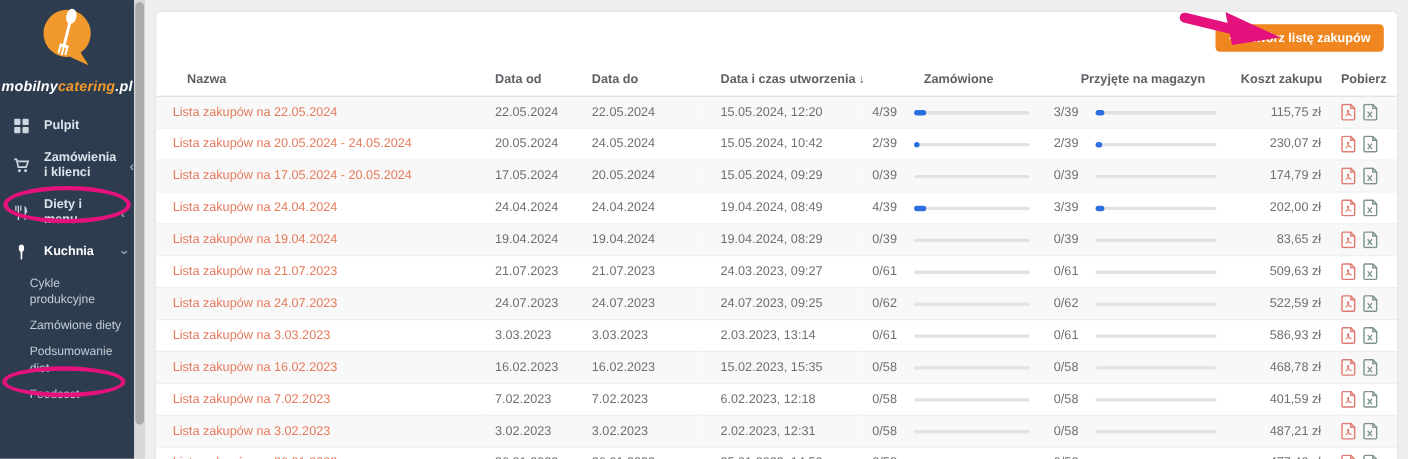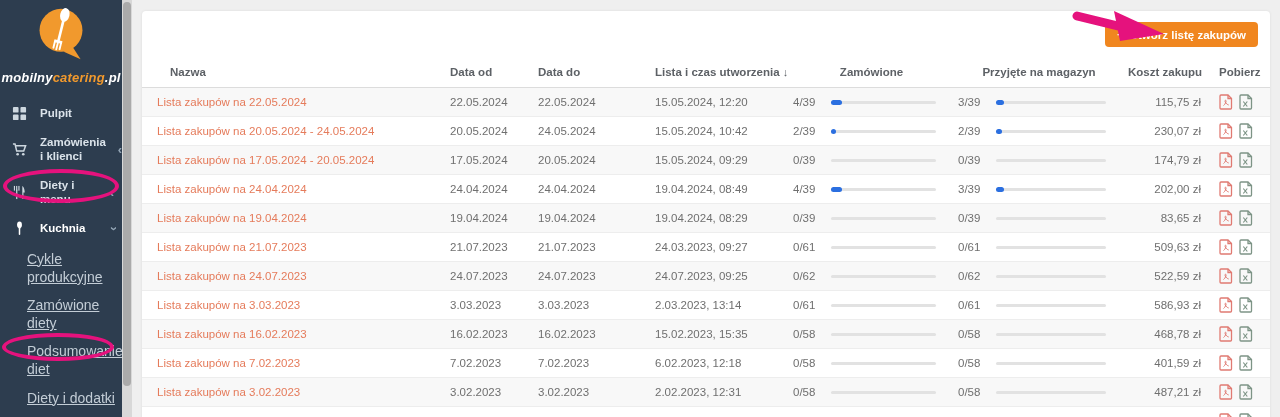--- a/index.html
+++ b/index.html
@@ -14,22 +14,22 @@
            margin-top:2px; letter-spacing:.2px; }
   .brand .accent { color:#f1992d; }
   .nav { margin-top:14px; }
   .nav-item { display:flex; align-items:center; gap:12px; padding:7px 8px 7px 12px;
               font-size:11.5px; font-weight:bold; color:#dbe3ea; cursor:pointer; line-height:1.25; }
   .nav-item .nav-ico { width:16px; flex:0 0 16px; color:#cdd7df; display:flex; }
   .nav-item .lbl { flex:1; }
   .chev { color:#93a5b5; font-size:13px; font-weight:bold; line-height:1; }
   .chev.down { display:inline-block; transform:rotate(-90deg); }
   .submenu { margin-top:2px; }
-  .sub-item { padding:5px 6px 5px 27px; font-size:14px; color:#c3cdd6;
-              cursor:pointer; line-height:1.3;text-decoration:underline; }
+  .sub-item { padding:5px 6px 5px 27px; font-size:11px; color:#c3cdd6;
+              cursor:pointer; line-height:1.3; }
 
   
   .scroll-strip { position:absolute; left:122px; top:0; width:10px; height:417px; background:#d8d8d8; }
   .scroll-thumb { position:absolute; left:123px; top:2px; width:8px; height:384px;
                   background:#aaaaaa; border-radius:4px; }
 
   
   .main { position:absolute; left:132px; top:0; right:0; bottom:0; background:#efefef; }
   .card { position:absolute; left:10px; top:11px; right:10px; height:520px;
           background:#ffffff; border-radius:4px; box-shadow:0 0 3px rgba(0,0,0,.08);
@@ -145,21 +145,20 @@
           </svg>
       </span>
       <span class="lbl">Kuchnia</span>
       <span class="chev down">‹</span>
     </div>
 
     <div class="submenu">
       <div class="sub-item">Cykle produkcyjne</div>
       <div class="sub-item">Zamówione diety</div>
       <div class="sub-item">Podsumowanie diet</div>
-      <div class="sub-item">Diety i dodatki</div>
       <div class="sub-item">Foodcost</div>
 
     </div>
   </div>
 </div>
 
 <div class="scroll-strip"></div>
 <div class="scroll-thumb"></div>
 
 <div class="main">
@@ -181,21 +180,21 @@
           <col style="width:165px">
           <col style="width:170px">
         <col style="width:95px">
           <col>
       </colgroup>
       <thead>
         <tr>
           <th class="c-name">Nazwa</th>
           <th>Data od</th>
           <th>Data do</th>
-          <th class="c-created"><span>Lista i czas utworzenia</span><span class="sort-arrow">↓</span></th>
+          <th class="c-created"><span>Data i czas utworzenia</span><span class="sort-arrow">↓</span></th>
           <th class="c-ordered">Zamówione</th>
           <th class="c-received">Przyjęte na magazyn</th>
           <th class="c-cost">Koszt zakupu</th>
           <th class="c-dl">Pobierz</th>
         </tr>
       </thead>
       <tbody>
           <tr>
     <td class="c-name"><a>Lista zakupów na 22.05.2024</a></td>
     <td>22.05.2024</td>

